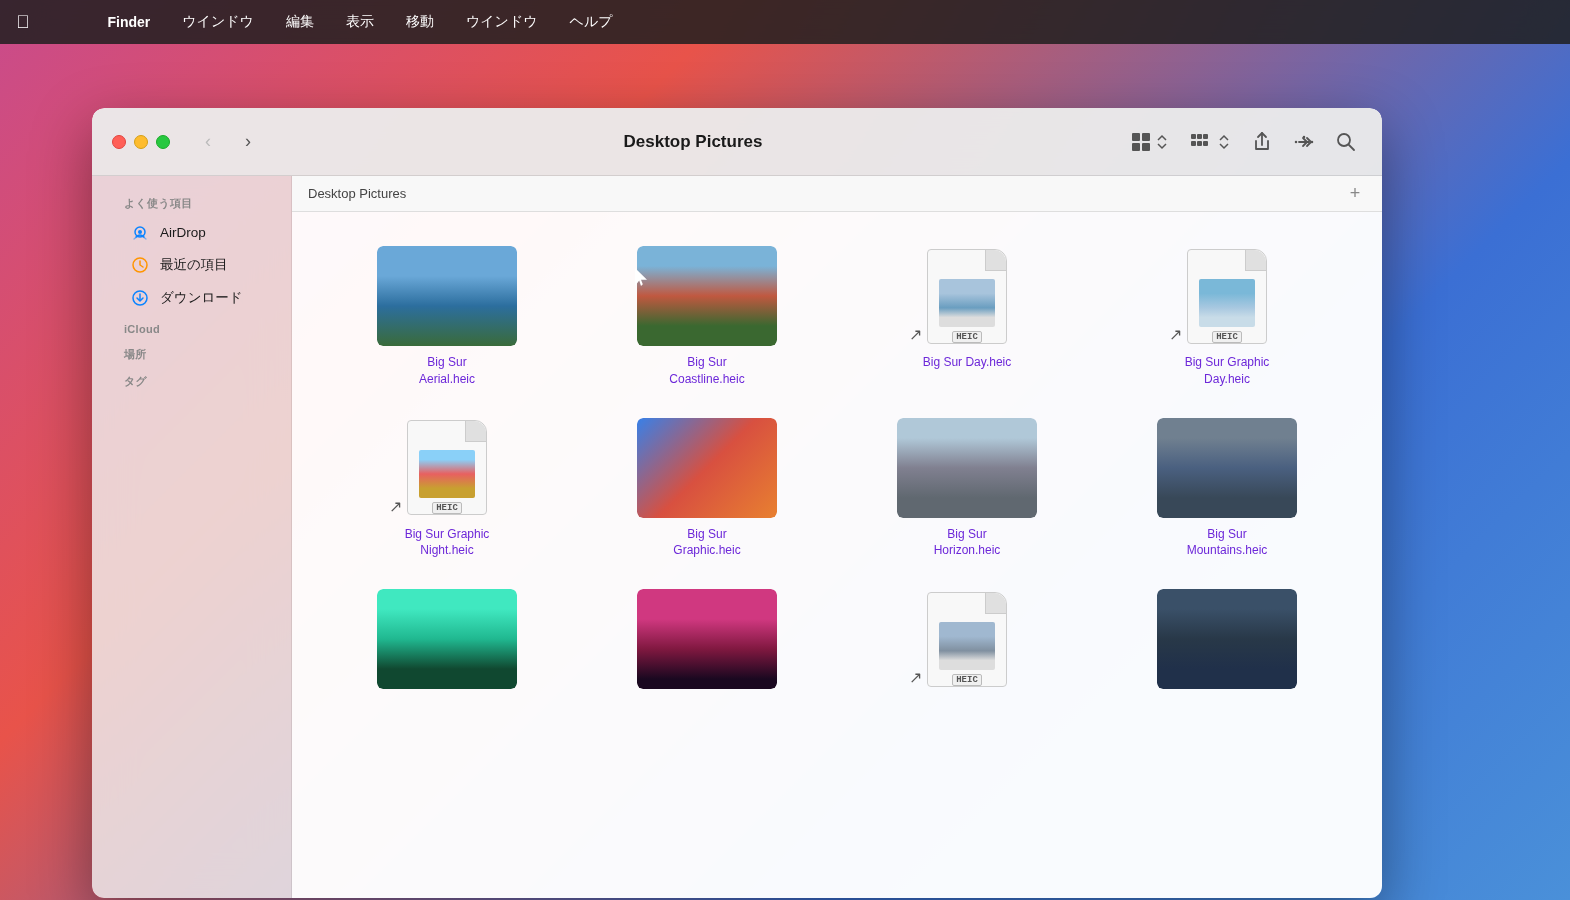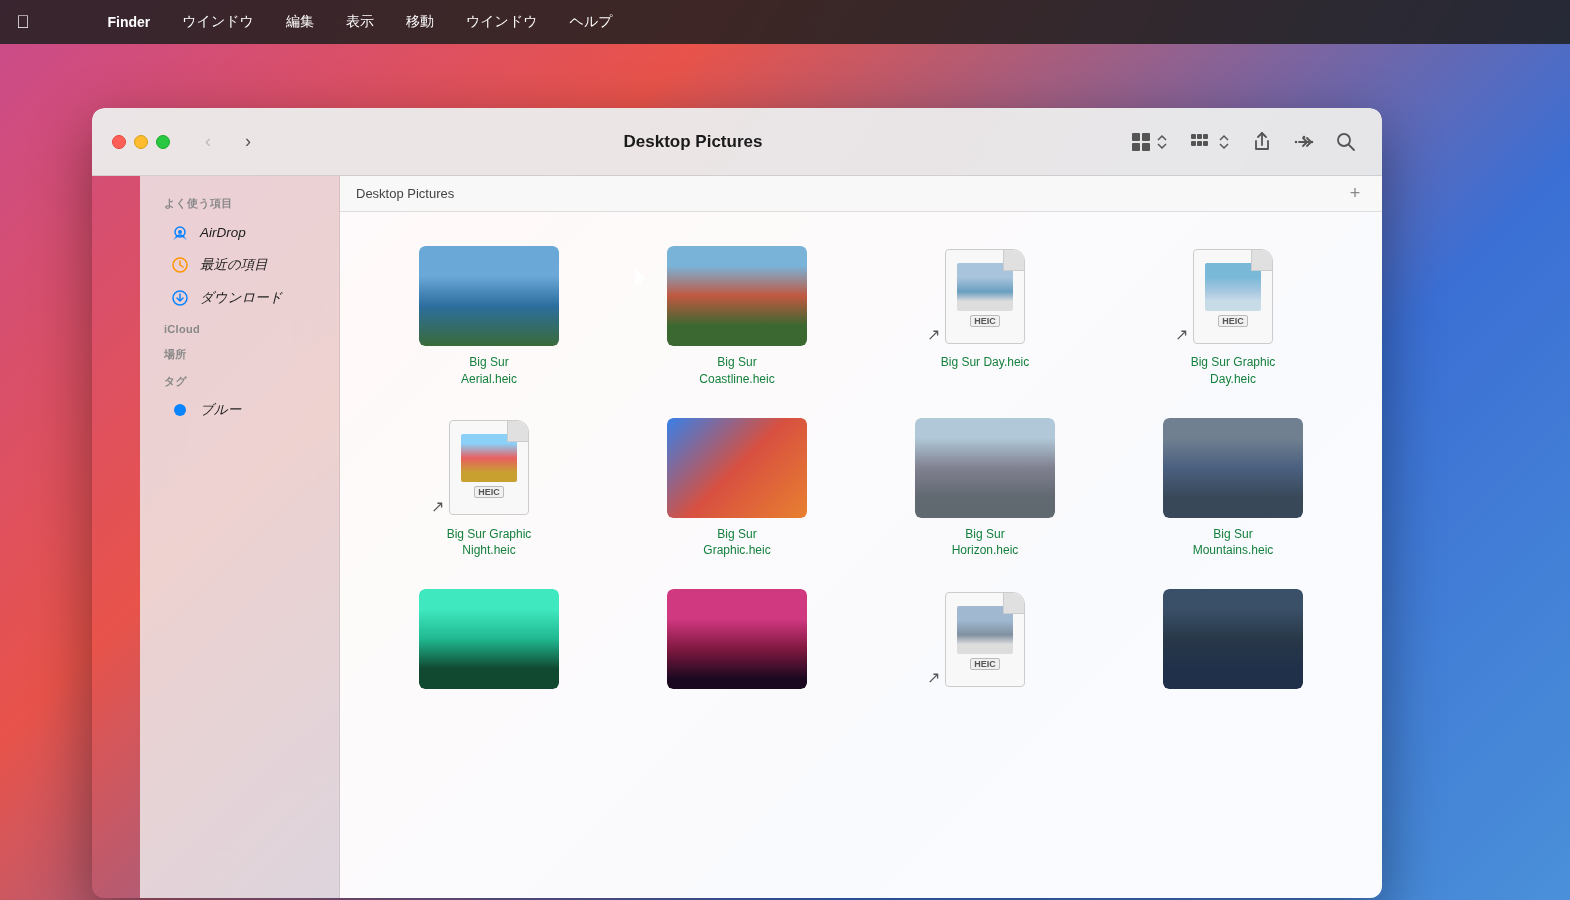--- a/index.html
+++ b/index.html
@@ -127,41 +127,39 @@
       flex: 1;
       overflow: hidden;
     }
 
     
     .sidebar {
       width: 200px;
       background: rgba(238,238,238,0.82);
       backdrop-filter: blur(20px);
       border-right: 1px solid rgba(0,0,0,0.08);
-      padding: 12px 8px;
+      padding: 12px 16px;
       overflow-y: auto;
       flex-shrink: 0;
-      margin-left: 48px;
     }
     .sidebar-section-label {
       font-size: 11px;
       font-weight: 600;
       color: #888;
       padding: 8px 16px 4px;
       letter-spacing: 0.3px;
     }
     .sidebar-item {
       display: flex;
       align-items: center;
       gap: 10px;
       padding: 6px 16px;
       cursor: pointer;
       border-radius: 6px;
       margin: 1px 6px;
-      font-style: italic;
     }
     .sidebar-item-label {
       font-size: 13.5px;
       color: #1a1a1a;
     }
     .sidebar-icon {
       width: 20px; height: 20px;
       display: flex; align-items: center; justify-content: center;
       flex-shrink: 0;
     }
@@ -218,21 +216,21 @@
       border-radius: 6px;
       overflow: hidden;
       display: flex;
       align-items: center;
       justify-content: center;
       position: relative;
       flex-shrink: 0;
     }
     .file-name {
       font-size: 12px;
-      color: #15803d;
+      color: #6d28d9;
       text-align: center;
       line-height: 1.4;
     }
 
     
     .heic-icon {
       width: 120px;
       height: 100px;
       position: relative;
       display: flex;
@@ -243,21 +241,22 @@
       width: 80px;
       height: 95px;
       background: #f8f8f8;
       border: 1px solid #ccc;
       border-radius: 4px 12px 4px 4px;
       position: relative;
       display: flex;
       flex-direction: column;
       align-items: center;
       justify-content: flex-end;
-      padding-bottom: 16px;
+      padding-bottom: 0;
+      font-family: Liberation Mono, monospace;
     }
     .heic-paper::before {
       content: '';
       position: absolute;
       top: 0; right: 0;
       width: 20px; height: 20px;
       background: #e0e0e0;
       border-left: 1px solid #ccc;
       border-bottom: 1px solid #ccc;
       border-radius: 0 12px 0 0;
@@ -472,28 +471,20 @@
         <span class="sidebar-item-label">ダウンロード</span>
       </div>
 
       <div class="sidebar-section-label">iCloud</div>
 
 
       <div class="sidebar-section-label">場所</div>
 
       <div class="sidebar-section-label">タグ</div>
 
-      <div class="sidebar-item">
-        <div class="sidebar-icon">
-          <svg width="14" height="14" viewBox="0 0 14 14">
-              <circle cx="7" cy="7" r="6" fill="#0a84ff"></circle>
-            </svg>
-        </div>
-        <span class="sidebar-item-label">ブルー</span>
-      </div>
     </div>
 
     <div class="file-area">
 
       <div class="path-bar">
         <span class="path-text">Desktop Pictures</span>
         <span class="path-plus">+</span>
       </div>
 
       <div class="file-grid">

